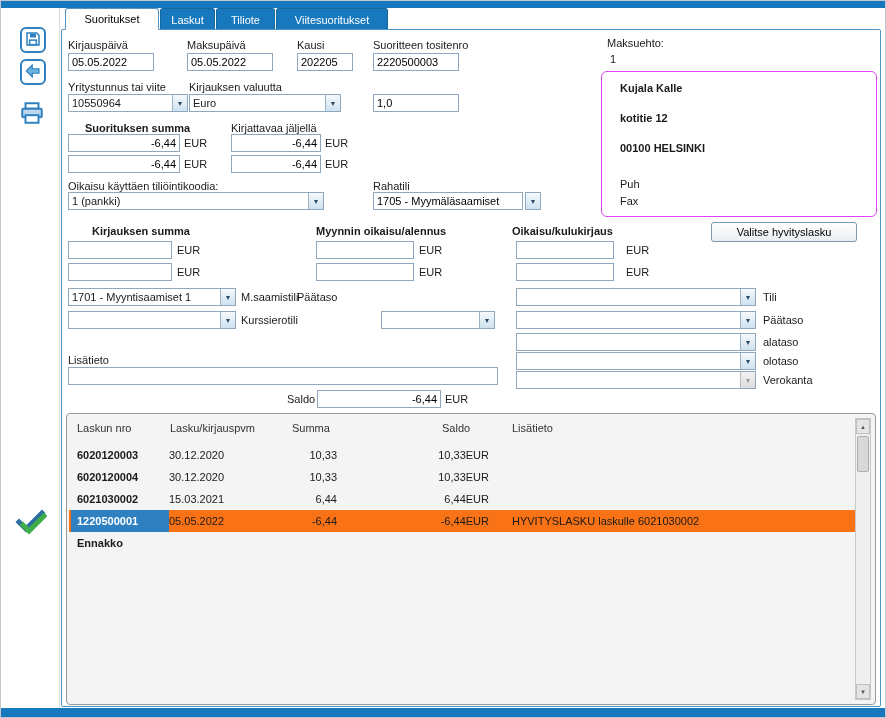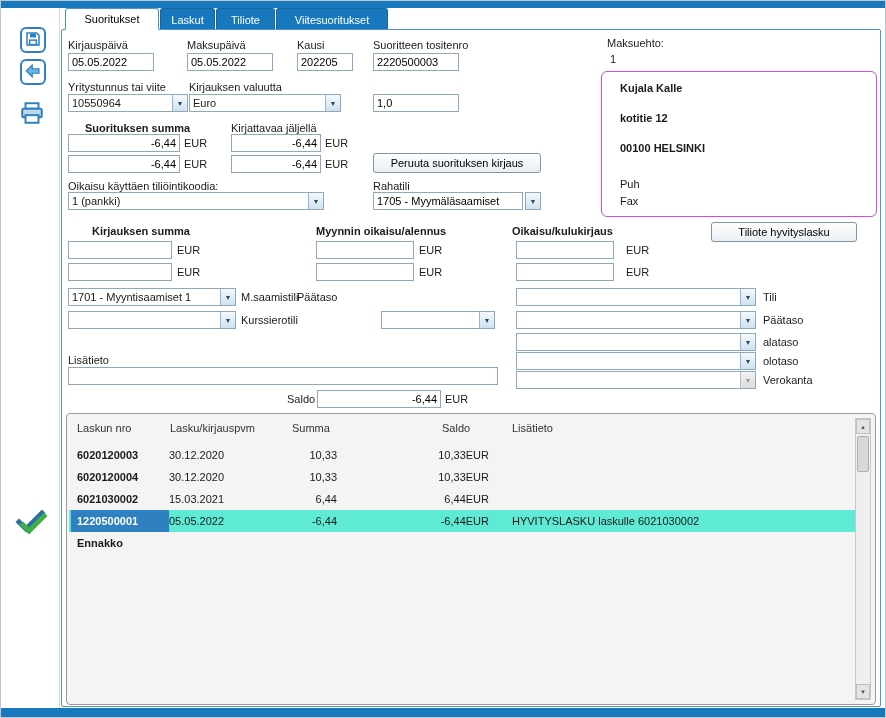--- a/index.html
+++ b/index.html
@@ -44,21 +44,21 @@
 
   .cust-box { position:absolute; left:600px; top:70px; width:276px; height:146px;
               border:1px solid #d946ef; border-radius:6px; background:#fff; }
   .cust-box .line { position:absolute; left:18px; white-space:nowrap; }
   .cust-box .b { font-weight:bold; }
 
   .grid { position:absolute; left:65px; top:412px; width:810px; height:292px;
           background:#f4f4f4; border:1px solid #9a9a9a; border-radius:4px; }
   .grid-hdr span { position:absolute; top:8px; color:#333; white-space:nowrap; }
   .grid-row { position:absolute; left:2px; width:786px; height:22px; line-height:22px; }
-  .grid-row.sel { background:#5eead4; }
+  .grid-row.sel { background:#f97316; }
   .c-nro { position:absolute; left:8px; width:92px; font-weight:bold; white-space:nowrap; }
   .grid-row.sel .c-nro { left:2px; width:98px; padding-left:6px; background:#2e80c0; color:#fff; height:22px; }
   .c-pvm { position:absolute; left:100px; width:90px; }
   .c-summa { position:absolute; left:190px; width:78px; text-align:right; }
   .c-saldo { position:absolute; left:345px; width:75px; text-align:right; }
   .c-lis { position:absolute; left:443px; right:30px; white-space:nowrap; overflow:hidden; }
 
   .vscroll { position:absolute; right:4px; top:4px; bottom:4px; width:16px;
              background:#efefef; border:1px solid #c8c8c8; }
   .scroll-btn { position:absolute; left:0; width:14px; height:15px; background:#e4e4e4; border:1px solid #c0c0c0;
@@ -158,40 +158,39 @@
   <input class="input num" style="left: 67px; top: 133px; width: 112px;" value="-6,44">
   <span class="lbl" style="left:183px;top:136px;">EUR</span>
   <input class="input num" style="left: 230px; top: 133px; width: 90px;" value="-6,44">
   <span class="lbl" style="left:324px;top:136px;">EUR</span>
 
   <input class="input num" style="left: 67px; top: 154px; width: 112px;" value="-6,44">
   <span class="lbl" style="left:183px;top:157px;">EUR</span>
   <input class="input num" style="left: 230px; top: 154px; width: 90px;" value="-6,44">
   <span class="lbl" style="left:324px;top:157px;">EUR</span>
 
-  <button class="btn" style="left:372px;top:152px;width:168px;">Peruuta suorituksen kirjaus</button>
 
   <span class="lbl" style="left:67px;top:179px;">Oikaisu käyttäen tiliöintikoodia:</span>
   <span class="lbl" style="left:372px;top:179px;">Rahatili</span>
 
   <div class="combo" style="left:67px;top:191px;width:256px;">
     <span class="combo-text">1 (pankki)</span>
     <span class="combo-btn">▼</span>
   </div>
   <div class="input" style="left:372px;top:191px;width:150px;">
     <span style="line-height:16px;">1705 - Myymäläsaamiset</span>
   </div>
   <div class="arrow-detached" style="left:524px;top:191px;">
     <span>▼</span>
   </div>
 
   <span class="lbl b" style="left:67px;top:224px;padding-left:24px;">Kirjauksen summa</span>
   <span class="lbl b" style="left:315px;top:224px;">Myynnin oikaisu/alennus</span>
   <span class="lbl b" style="left:511px;top:224px;">Oikaisu/kulukirjaus</span>
-  <button class="btn" style="left:710px;top:221px;width:146px;">Tiliote hyvityslasku</button>
+  <button class="btn" style="left:710px;top:221px;width:146px;">Valitse hyvityslasku</button>
 
   <input class="input num" style="left: 67px; top: 240px; width: 104px;">
   <span class="lbl" style="left:176px;top:243px;">EUR</span>
   <input class="input num" style="left: 315px; top: 240px; width: 98px;">
   <span class="lbl" style="left:418px;top:243px;">EUR</span>
   <input class="input num" style="left: 515px; top: 240px; width: 98px;">
   <span class="lbl" style="left:625px;top:243px;">EUR</span>
 
   <input class="input num" style="left: 67px; top: 262px; width: 104px;">
   <span class="lbl" style="left:176px;top:265px;">EUR</span>

